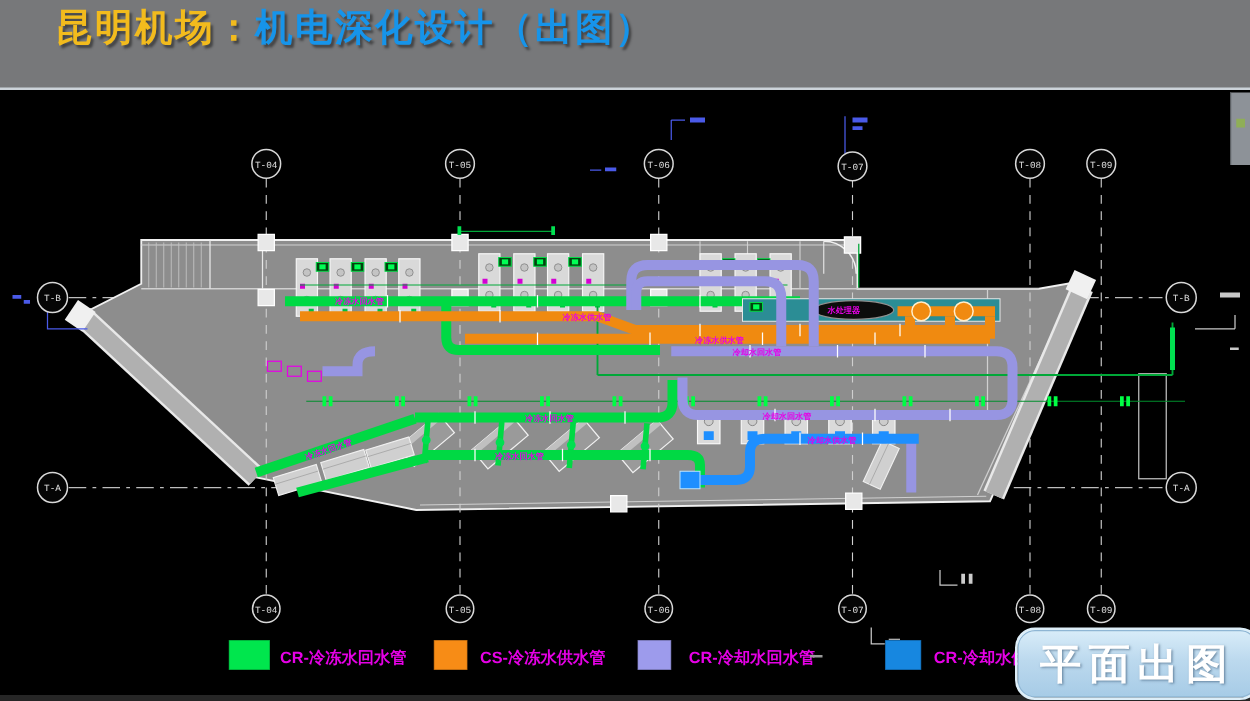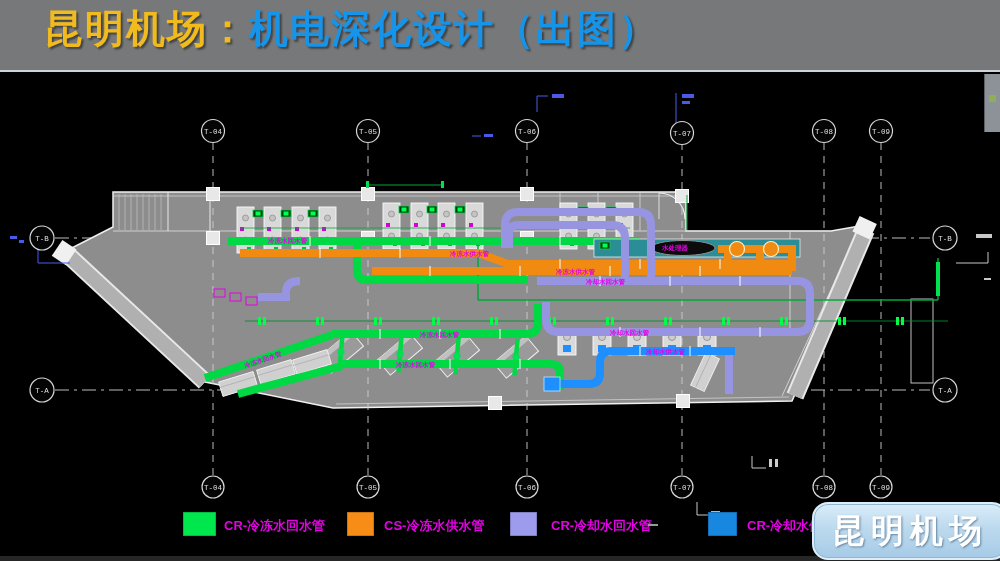--- a/index.html
+++ b/index.html
@@ -1,20 +1,20 @@
 <!DOCTYPE html>
 <html><head>
 <meta charset="utf-8">
 <style>
   html,body{margin:0;padding:0;background:#000;}
   .stage{position:relative;width:1000px;height:561px;background:#000;overflow:hidden;
          font-family:"Liberation Sans",sans-serif;}
   .header{position:absolute;left:0;top:0;width:1000px;height:70px;background:#77787a;
           border-bottom:2px solid #ccd3d9;}
-  .title{position:absolute;left:44px;top:2px;font-size:39px;font-weight:bold;
+  .title{position:absolute;left:44px;top:2px;font-size:30px;font-weight:bold;
          font-family:"Liberation Serif",serif;letter-spacing:2px;white-space:nowrap;
          text-shadow:2px 2px 2px rgba(0,0,0,.45);}
   .title .t-prefix{color:#f2bb1d;}
   .title .t-main{color:#1694ea;}
   .drawing{position:absolute;left:0;top:72px;}
   
   .pg{stroke:#00d944;stroke-width:8;fill:none;}
   .po{stroke:#f08a10;stroke-width:8;fill:none;}
   .pp{stroke:#9795e2;stroke-width:8;fill:none;}
   .pb{stroke:#1e8fff;stroke-width:8;fill:none;}
@@ -410,20 +410,20 @@
       <g>
         <rect x="708" y="512" width="29" height="24" stroke="rgba(0,0,0,0.35)" stroke-width="1" fill="#1787e0"></rect>
         <text class="legtxt" x="747" y="530">CR-冷却水供水管</text>
       </g>
     </g>
 
     <rect x="0" y="556" width="1000" height="5" fill="#262626"></rect>
   </svg>
 
   <div class="plan-button">
-    <span>昆明机场</span>
+    <span>平面出图</span>
   </div>
 
   <div class="scrollbar">
     <div class="scroll-dot"></div>
   </div>
 
 </div>
 
 </body></html>

